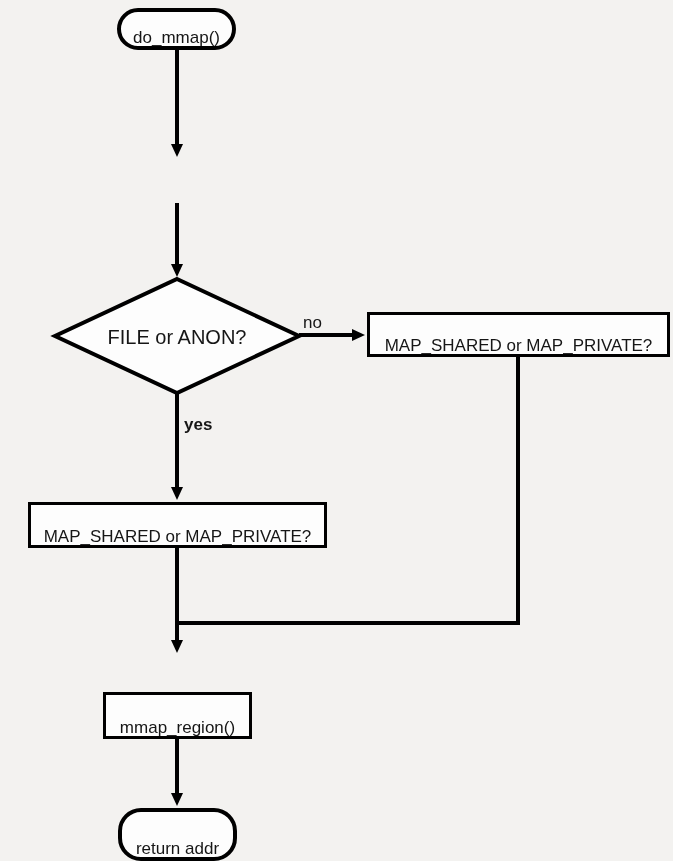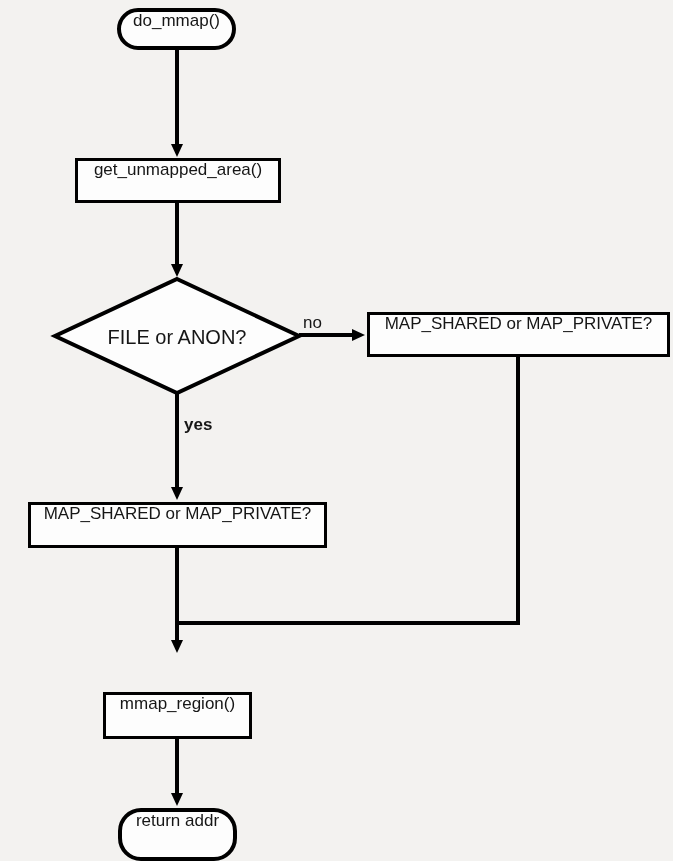--- a/index.html
+++ b/index.html
@@ -38,21 +38,21 @@
   svg.edge-layer polygon.diamond {
     fill: var(--node);
     stroke: var(--line);
     stroke-width: 4;
   }
   .node {
     position: absolute;
     background: var(--node);
     border: 3px solid var(--line);
     display: flex;
-    align-items: flex-start;
+    align-items: flex-end;
     justify-content: center;
     font-size: 17px;
     line-height: 1;
     color: var(--text);
     white-space: nowrap;
   }
   .terminator { border-width: 4px; border-radius: 23px; }
   .n-start  { left: 117px; top: 8px;   width: 119px; height: 42px; }
   .n-gua    { left: 75px;  top: 158px; width: 206px; height: 45px; }
   .n-no     { left: 367px; top: 312px; width: 303px; height: 45px; }
@@ -104,23 +104,20 @@
     <polygon class="arrowhead" points="171,640 183,640 177,653"></polygon>
 
     <path class="connector" d="M177 702 L177 795"></path>
     <polygon class="arrowhead" points="171,793 183,793 177,806"></polygon>
   </svg>
 
   <div class="node terminator n-start">
     <span>do_mmap()</span>
   </div>
 
-  <div class="node n-gua">
-    <span>get_unmapped_area()</span>
-  </div>
 
   <div class="diamond-label">FILE or ANON?</div>
 
   <div class="edge-label lbl-no">no</div>
   <div class="edge-label lbl-yes">yes</div>
 
   <div class="node n-no">
     <span>MAP_SHARED or MAP_PRIVATE?</span>
   </div>
 

